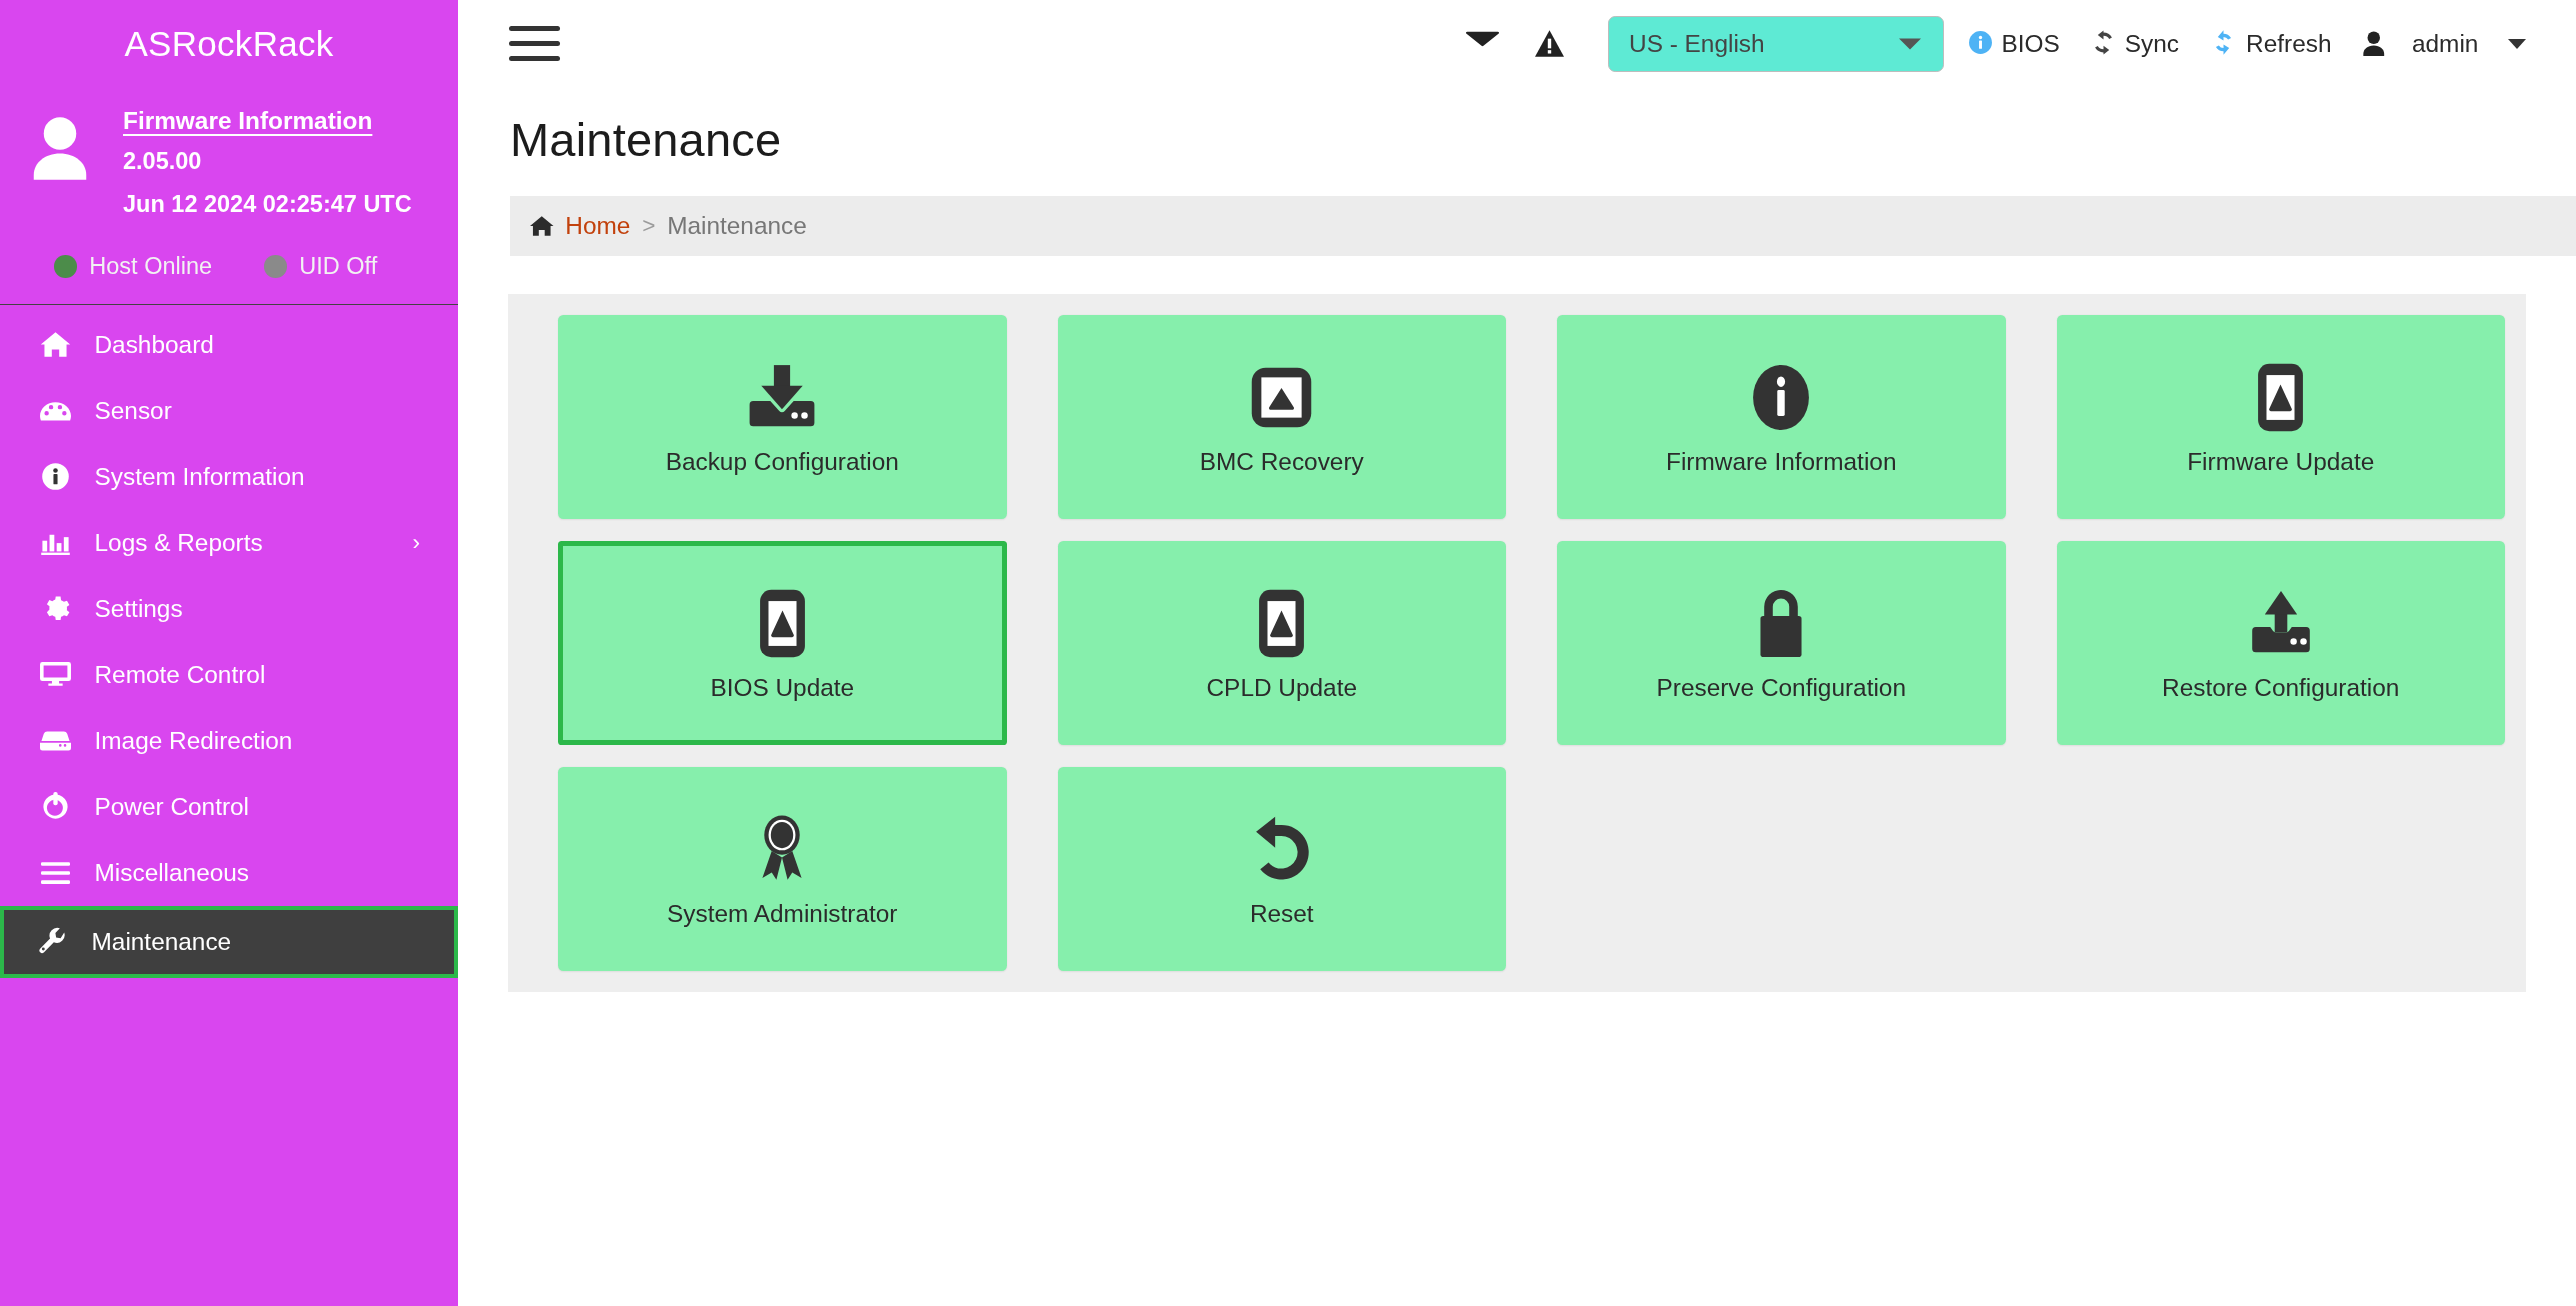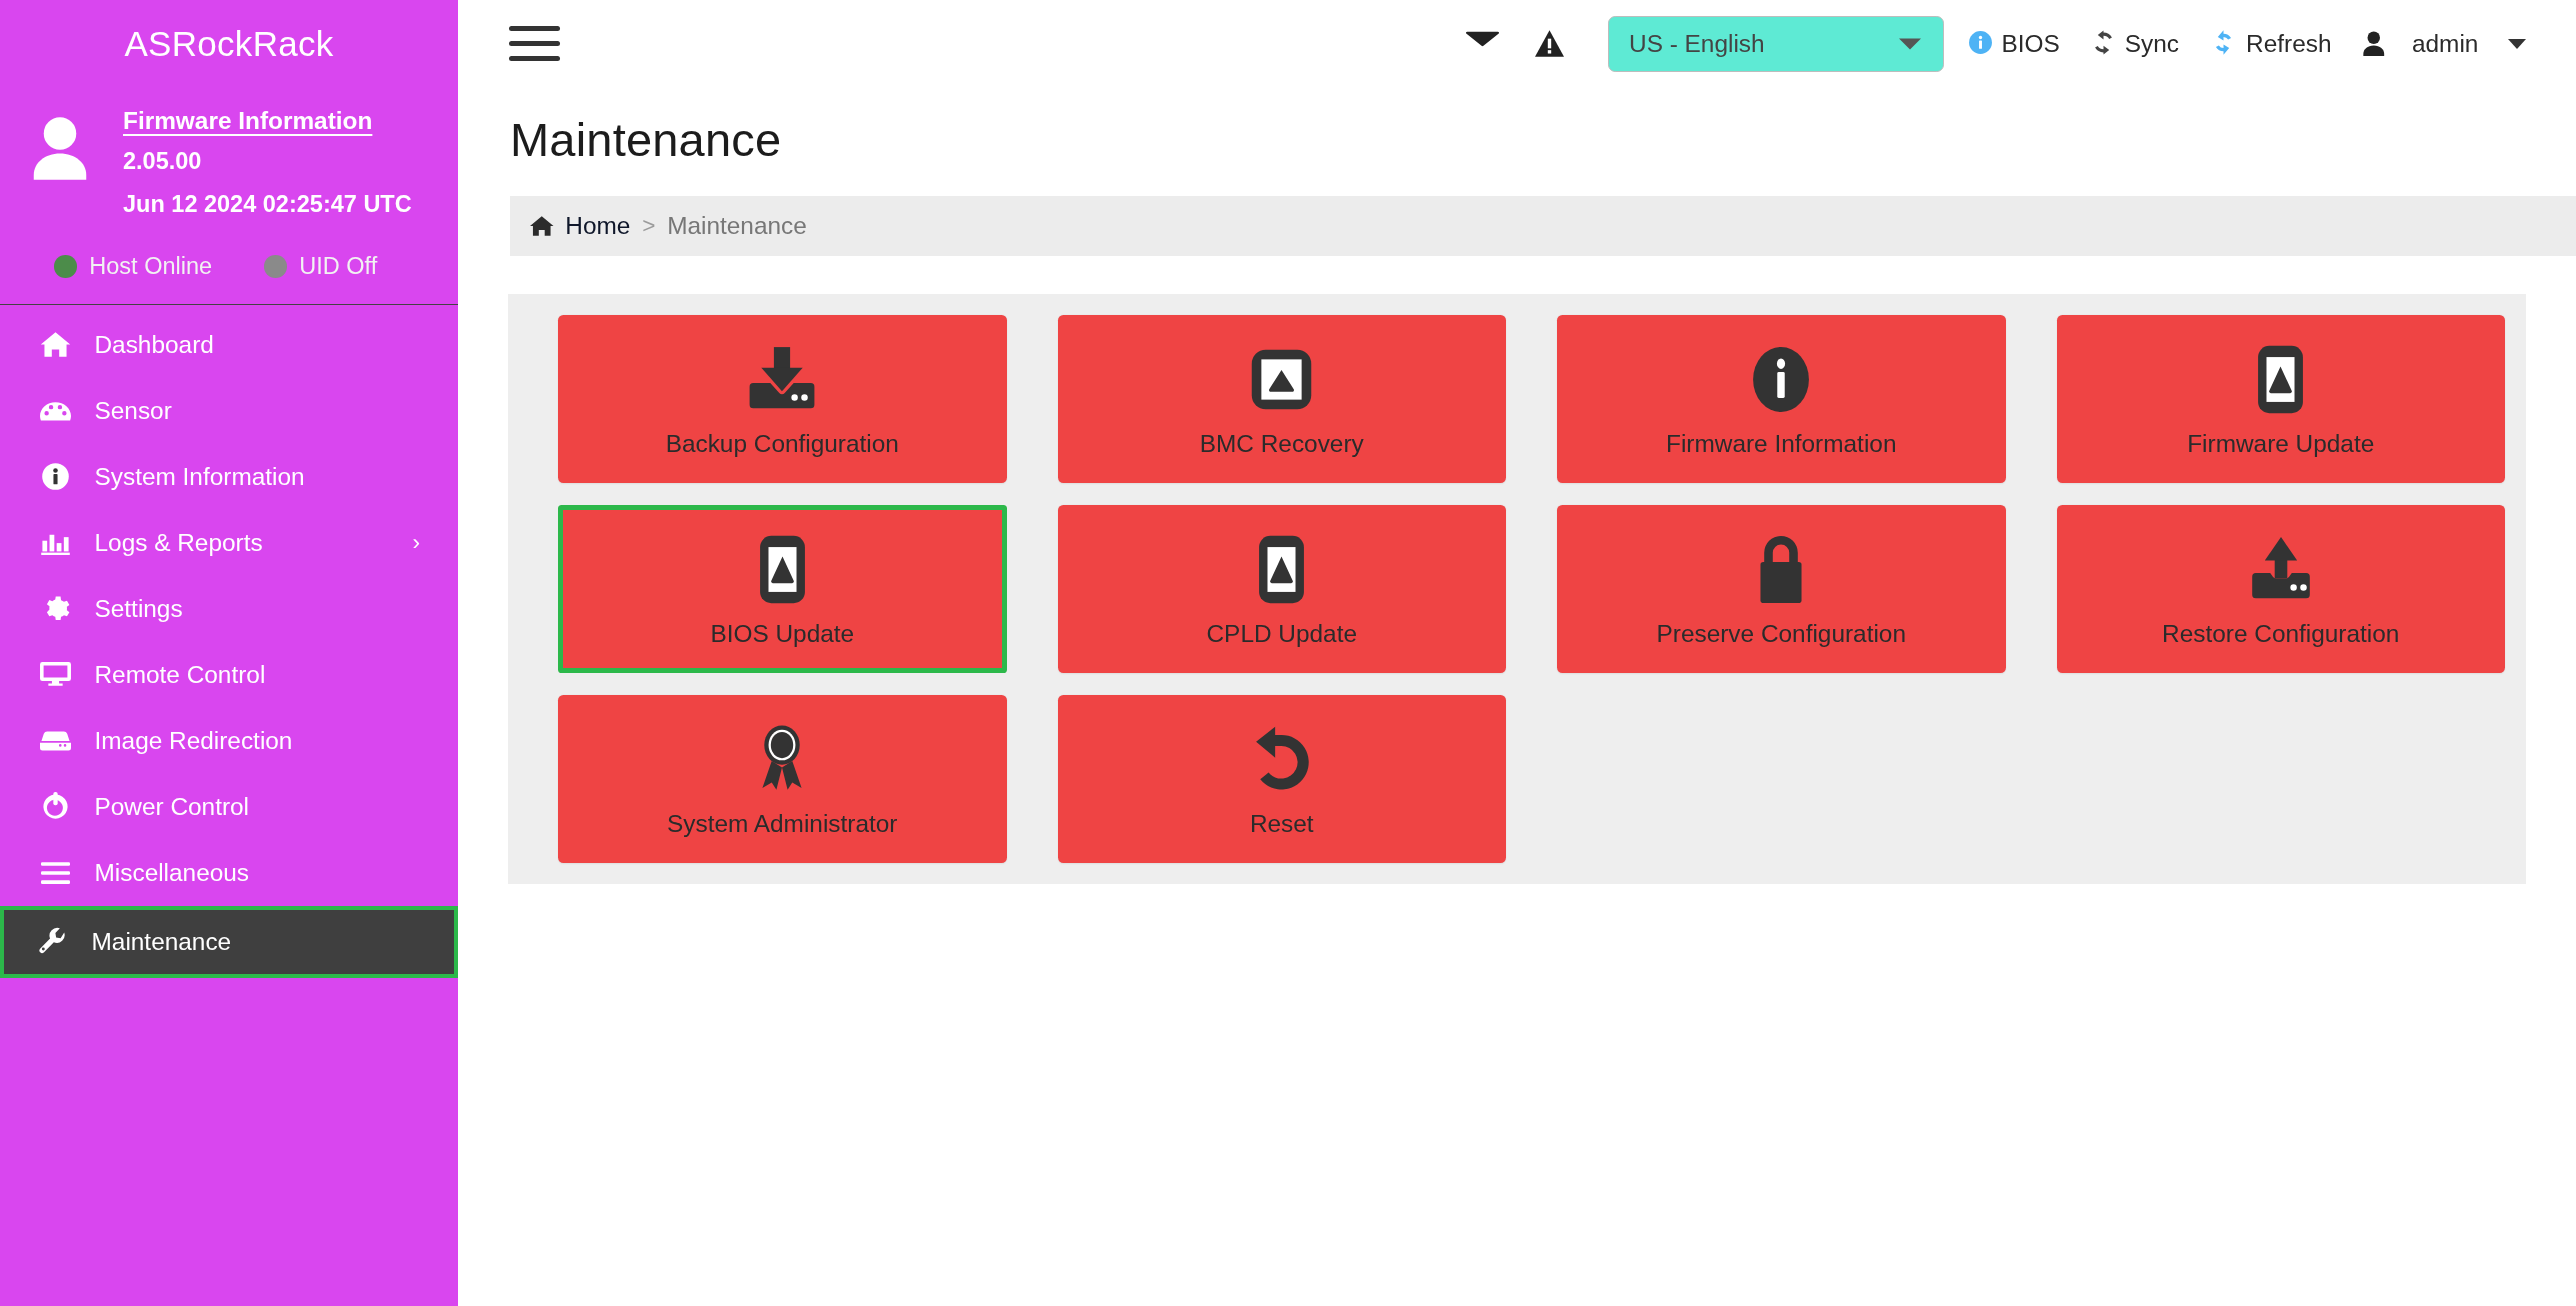--- a/index.html
+++ b/index.html
@@ -138,38 +138,38 @@
   }
   .breadcrumb {
     margin: 29px 0 0 52px;
     height: 60px;
     background: #ececec;
     display: flex; align-items: center;
     padding-left: 20px;
     gap: 11.8px;
     font-size: 24.4px;
   }
-  .bc-home { display: flex; align-items: center; gap: 11.8px; color: #0f172a; cursor: pointer; }
+  .bc-home { display: flex; align-items: center; gap: 11.8px; color: #c2410c; cursor: pointer; }
   .bc-sep { color: #9b9b9b; font-size: 22.6px; }
   .bc-current { color: #777777; }
 
   .tiles-panel {
     margin: 38px 50px 0 50px;
     background: #eeeeee;
     padding: 21px 21px 21px 21px;
   }
   .tiles-grid {
     display: grid;
     grid-template-columns: repeat(4, 1fr);
     gap: 22px 22px;
   }
   .tile {
-    background: #ef4444;
+    background: #86efac;
     border-radius: 5.4px;
-    height: 168px;
+    height: 204px;
     display: flex; flex-direction: column;
     align-items: center; justify-content: center;
     cursor: pointer;
     box-shadow: 0 0.9px 1.8px rgba(0,0,0,0.07);
     margin-left: 29px;
   }
   .tile.selected {
     border: 5.4px solid #2cb84a;
     border-radius: 3.6px;
     box-shadow: none;

